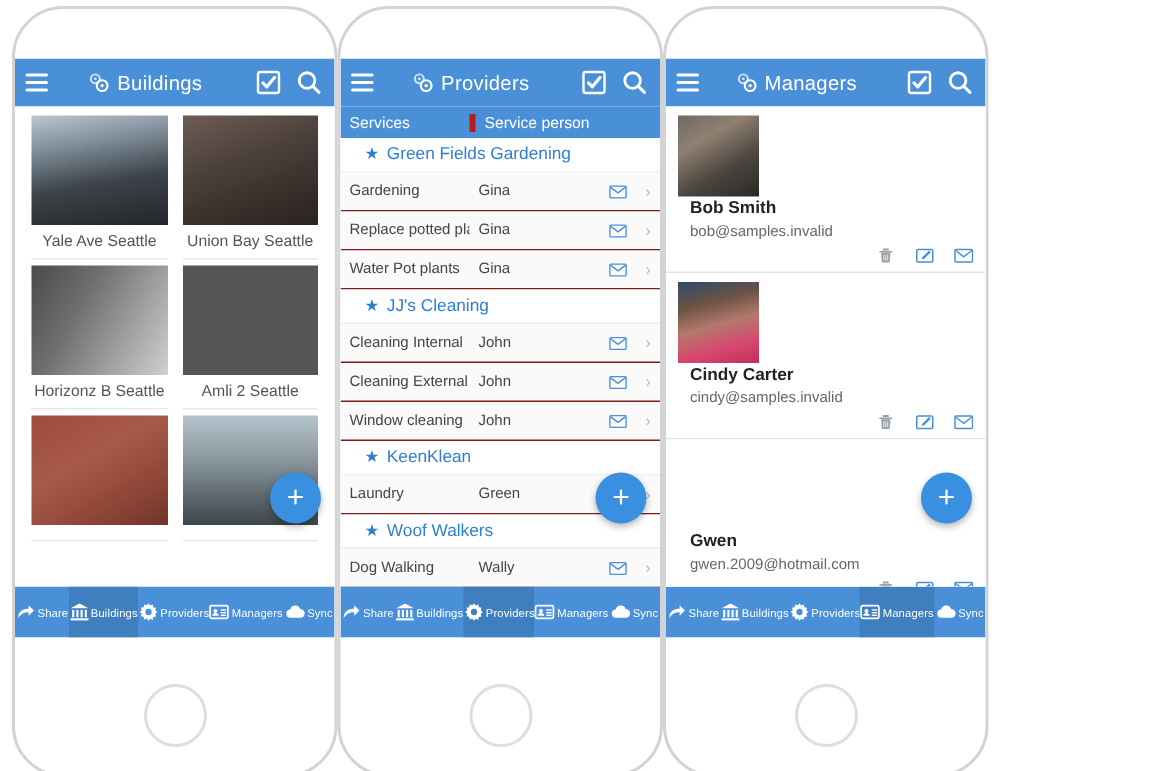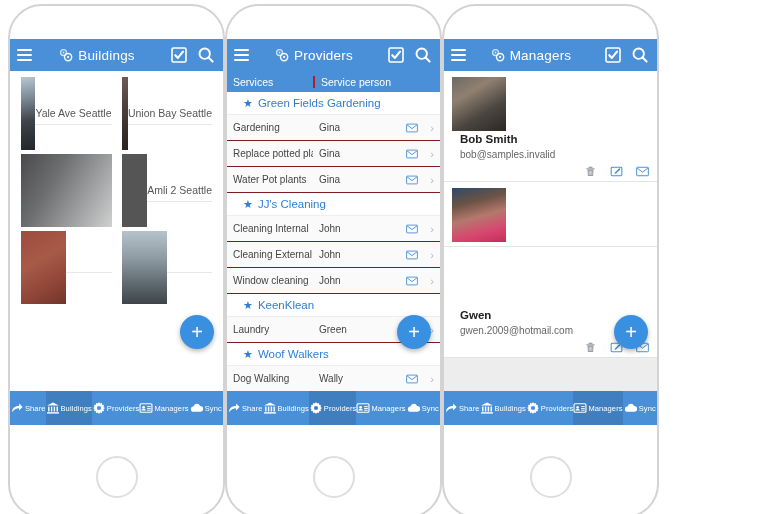--- a/index.html
+++ b/index.html
@@ -82,35 +82,35 @@
   .subheader {
     height: 21px;
     background: #4a90d9;
     display: flex;
     align-items: center;
     color: #ffffff;
     font-size: 10.5px;
     flex: 0 0 auto;
   }
   .subheader .col1 { width: 86px; padding-left: 6px; }
-  .subheader .col2 { flex: 1; padding-left: 6px; border-left: 2px solid #b91c1c; }
+  .subheader .col2 { flex: 1; padding-left: 6px; border-left: 4px solid #b91c1c; }
 
   
   .scroll { flex: 1; overflow: hidden; position: relative; background: #fff; }
   .bld-grid {
     display: flex;
     flex-wrap: wrap;
     padding: 6px 6px 0 6px;
   }
   .bld-cell {
     width: 50%;
     padding: 0 5px 4px 5px;
     display: flex;
-    flex-direction: row;
-    align-items: center;
+    flex-direction: column;
+    align-items: flex-end;
   }
   .bld-img {
     width: 100%;
     height: 73px;
     background: #555;
     background-size: cover;
     background-position: center;
   }
   .bld-name {
     font-size: 10.5px;
@@ -258,20 +258,21 @@
             <div class="bld-name">Yale Ave Seattle</div>
           </div>
 
           <div class="bld-cell">
             <div class="bld-img" style="background:linear-gradient(160deg,#6d5c54 0%,#4d413c 40%,#3a302c 70%,#2a2320 100%)"></div>
             <div class="bld-name">Union Bay Seattle</div>
           </div>
 
           <div class="bld-cell">
             <div class="bld-img" style="background:linear-gradient(120deg,#4a4a4c 0%,#6d6e70 35%,#9a9b9c 65%,#cfd0d0 100%)"></div>
+            <div class="bld-name">Horizonz B Seattle</div>
           </div>
 
           <div class="bld-cell">
             <div class="bld-img" style="background:linear-gradient(175deg,#5a5f64 0%,#45484b 45%,#8a6a3c 72%,#d9a košt 100%),linear-gradient(180deg,#4d5257,#c08a3e)"></div>
             <div class="bld-name">Amli 2 Seattle</div>
           </div>
 
           <div class="bld-cell">
             <div class="bld-img" style="background:linear-gradient(150deg,#9e4b3d 0%,#a85a48 40%,#8d4436 75%,#6e3529 100%)"></div>
             <div class="bld-name"></div>
@@ -596,20 +597,38 @@
               <span class="act"><svg width="13" height="13" viewBox="0 0 20 16">
                     <rect x="1" y="1.5" width="18" height="13" rx="1" fill="none" stroke="#4a90d9" stroke-width="1.5"></rect>
                     <path d="M1.6 2.6 L10 9 L18.4 2.6" fill="none" stroke="#4a90d9" stroke-width="1.5"></path>
                   </svg></span>
             </span>
           </div>
         </div>
 
         <div class="mgr-row">
           <div class="avatar" style="background:linear-gradient(165deg,#2f4a6b 0%,#6b5344 28%,#b4786d 52%,#d8466f 78%,#c22e57 100%)"></div>
+          <div class="mgr-body">
+            <span class="mgr-name">Cindy Carter</span>
+            <span class="mgr-mail">cindy@samples.invalid</span>
+            <span class="mgr-actions">
+              <span class="act"><svg width="13" height="13" viewBox="0 0 20 20">
+                    <path d="M7 2.5 h6 v2 h-6 z M3.5 5 h13 v1.6 h-13 z M5.2 7 h9.6 l-.8 10 h-8 z" fill="#9aa0a6"></path>
+                    <path d="M8 9 v6 M10 9 v6 M12 9 v6" stroke="#fff" stroke-width="0.8"></path>
+                  </svg></span>
+              <span class="act"><svg width="13" height="13" viewBox="0 0 20 20">
+                    <rect x="1.8" y="3.5" width="16.4" height="13" rx="1.5" fill="none" stroke="#4a90d9" stroke-width="1.6"></rect>
+                    <path d="M14.4 4.6 L16.2 6.4 L9.4 13.2 L6.9 13.9 L7.6 11.4 Z" fill="#4a90d9"></path>
+                  </svg></span>
+              <span class="act"><svg width="13" height="13" viewBox="0 0 20 16">
+                    <rect x="1" y="1.5" width="18" height="13" rx="1" fill="none" stroke="#4a90d9" stroke-width="1.5"></rect>
+                    <path d="M1.6 2.6 L10 9 L18.4 2.6" fill="none" stroke="#4a90d9" stroke-width="1.5"></path>
+                  </svg></span>
+            </span>
+          </div>
         </div>
 
         <div class="mgr-row">
           <div class="avatar blank"></div>
           <div class="mgr-body">
             <span class="mgr-name">Gwen</span>
             <span class="mgr-mail">gwen.2009@hotmail.com</span>
             <span class="mgr-actions">
               <span class="act"><svg width="13" height="13" viewBox="0 0 20 20">
                     <path d="M7 2.5 h6 v2 h-6 z M3.5 5 h13 v1.6 h-13 z M5.2 7 h9.6 l-.8 10 h-8 z" fill="#9aa0a6"></path>

